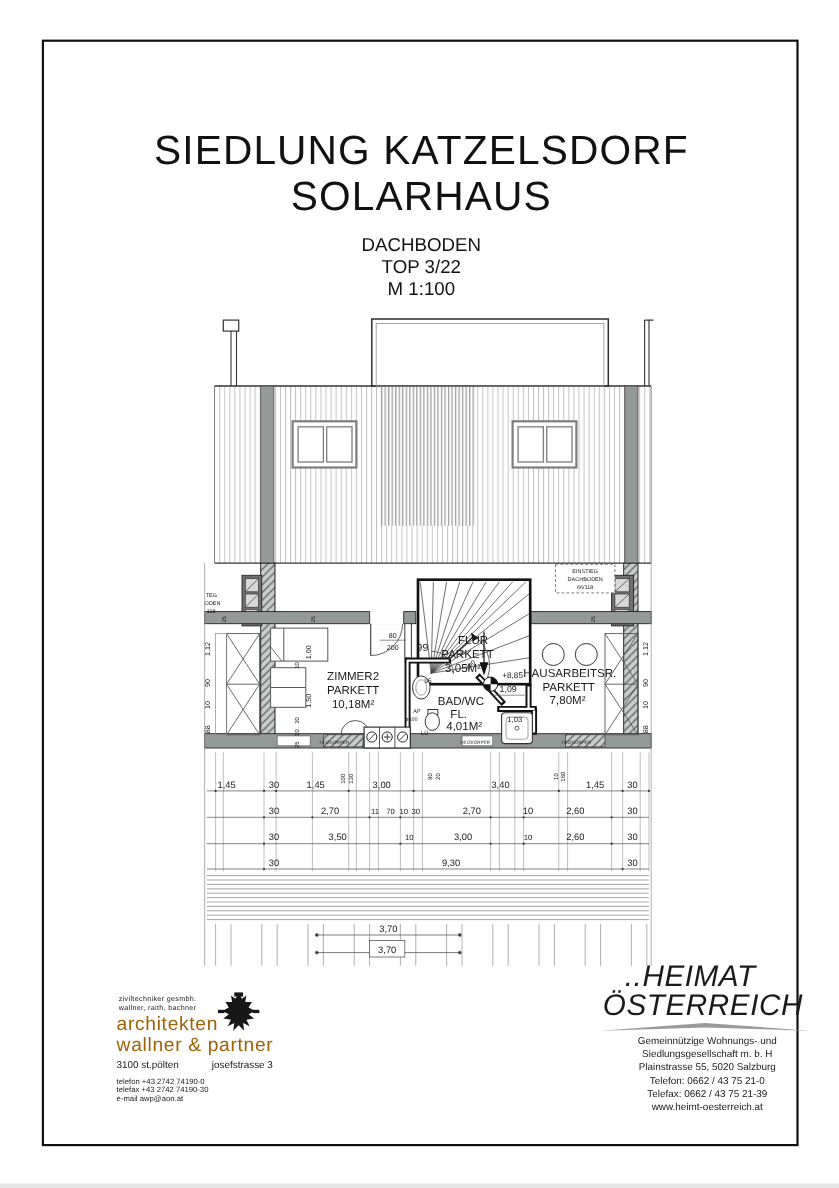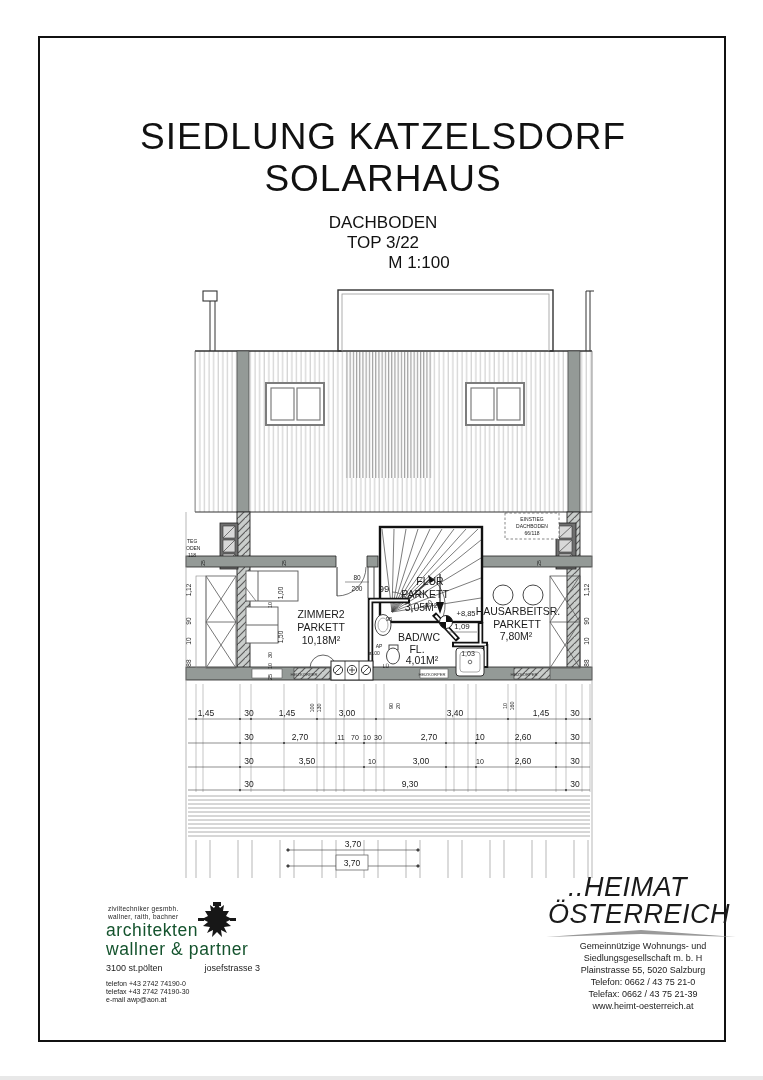--- a/index.html
+++ b/index.html
@@ -4,38 +4,38 @@
 <style>
   html,body{margin:0;padding:0;background:#e8e8e8;}
   .canvas{position:relative;width:763px;height:1076px;background:#ffffff;overflow:hidden;
           font-family:"Liberation Sans",sans-serif;color:#111;}
   .abs{position:absolute;}
   .frame{left:38px;top:36px;width:684px;height:1002px;border:2px solid #111;}
   .title1{left:40px;top:116px;width:686px;text-align:center;font-size:37px;letter-spacing:1px;}
   .title2{left:40px;top:158px;width:686px;text-align:center;font-size:37px;letter-spacing:1px;}
   .sub{left:40px;width:686px;text-align:center;font-size:17px;}
   .arch-tiny{font-size:6.5px;letter-spacing:.3px;color:#222;line-height:8px;}
-  .arch-name{font-size:17.5px;letter-spacing:.6px;color:#14532d;line-height:19px;font-weight:400;}
+  .arch-name{font-size:17.5px;letter-spacing:.6px;color:#a16207;line-height:19px;font-weight:400;}
   .arch-addr{font-size:9px;color:#222;}
   .arch-contact{font-size:7px;color:#222;line-height:8.5px;}
   .heimat-logo{font-size:27px;font-style:italic;letter-spacing:.5px;color:#1a1a1a;line-height:27px;white-space:nowrap;}
   .heimat-addr{font-size:9px;color:#1a1a1a;line-height:12.3px;text-align:center;width:200px;}
 </style>
 </head>
 <body>
 
 <div class="canvas">
 
   <div class="abs frame"></div>
 
   <div class="abs title1">SIEDLUNG KATZELSDORF</div>
   <div class="abs title2">SOLARHAUS</div>
   <div class="abs sub" style="top:213px;">DACHBODEN</div>
   <div class="abs sub" style="top:233px;">TOP 3/22</div>
-  <div class="abs sub" style="top:253px;margin-left:36px;">M 1:100</div>
+  <div class="abs sub" style="top:253px;">M 1:100</div>
 
   <svg class="abs" style="left:182px;top:278px;" width="420" height="610" viewBox="182 278 420 610">
     <defs>
       <pattern id="pv" width="4.6" height="10" patternUnits="userSpaceOnUse">
         <rect width="4.6" height="10" fill="#ffffff"></rect>
         <line x1="2" y1="0" x2="2" y2="10" stroke="#ababab" stroke-width="0.7"></line>
       </pattern>
       <pattern id="pvd" width="3.2" height="10" patternUnits="userSpaceOnUse">
         <rect width="3.2" height="10" fill="#fbfbfb"></rect>
         <line x1="1.4" y1="0" x2="1.4" y2="10" stroke="#8a8a8a" stroke-width="0.9"></line>
@@ -464,21 +464,21 @@
   <div class="abs arch-name" style="left:106px;top:921px;">architekten</div>
   <div class="abs arch-name" style="left:106px;top:940px;">wallner &amp; partner</div>
 
   <svg class="abs" style="left:198px;top:902px;" width="38" height="42" viewBox="0 0 38 42">
     <path d="M19,1 l3,5 4,-3 -1,6 6,0 -3,5 6,3 -6,3 5,4 -7,1 3,6 -6,-3 1,7 -5,-5 -5,5 1,-7 -6,3 3,-6 -7,-1 5,-4 -6,-3 6,-3 -3,-5 6,0 -1,-6 4,3 z" fill="#171717"></path>
     <rect x="15" y="0" width="8" height="4" fill="#171717"></rect>
     <rect x="0" y="16" width="6" height="3" fill="#171717"></rect>
     <rect x="32" y="16" width="6" height="3" fill="#171717"></rect>
   </svg>
 
-  <div class="abs" style="left:106px;top:963px;width:220px;display:flex;gap:42px;">
+  <div class="abs" style="left:106px;top:963px;width:220px;display:flex;gap:30px;">
     <span class="arch-addr">3100  st.pölten</span>
     <span class="arch-addr">josefstrasse 3</span>
   </div>
   <div class="abs arch-contact" style="left:106px;top:980px;">telefon +43 2742 74190-0</div>
   <div class="abs arch-contact" style="left:106px;top:988px;">telefax +43 2742 74190-30</div>
   <div class="abs arch-contact" style="left:106px;top:996px;">e-mail awp@aon.at</div>
 
   <div class="abs heimat-logo" style="left:568px;top:874px;text-align:center;">..HEIMAT</div>
   <div class="abs heimat-logo" style="left:548px;top:901px;">ÖSTERREICH</div>
   <svg class="abs" style="left:546px;top:927px;" width="190" height="12" viewBox="0 0 190 12">

